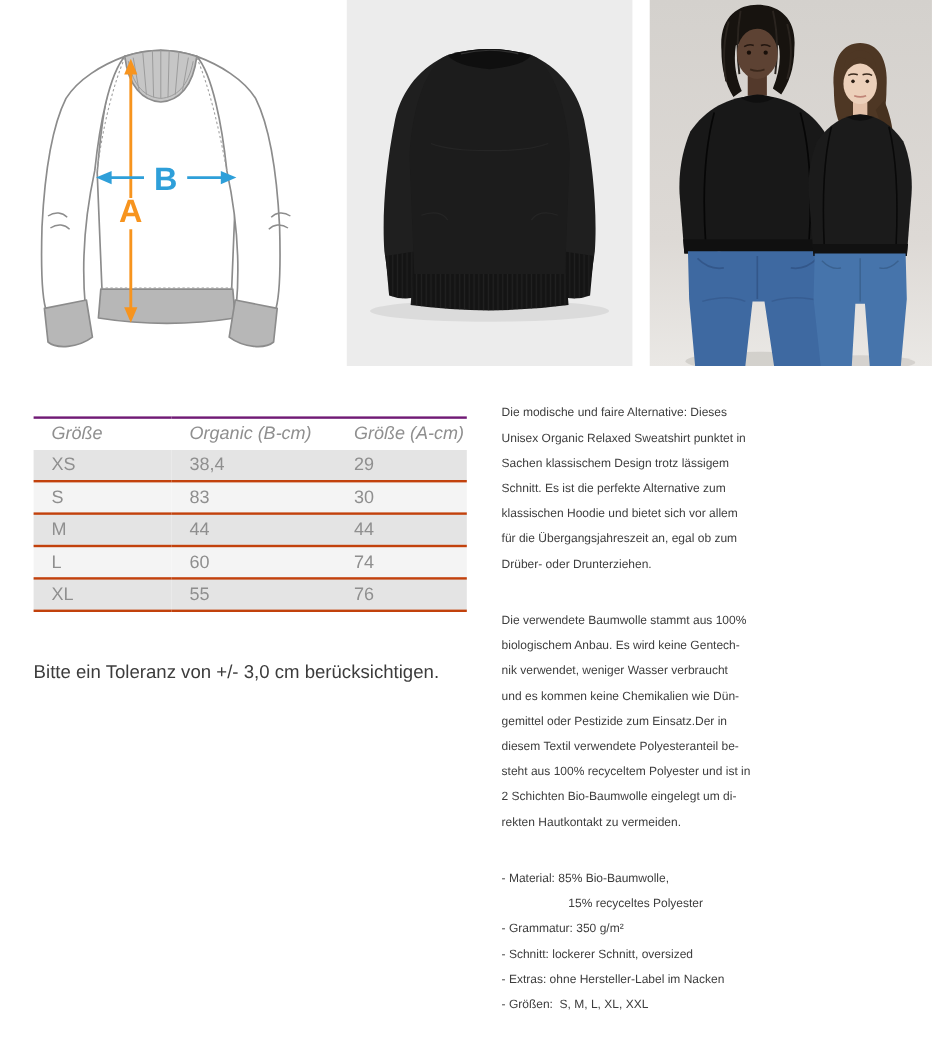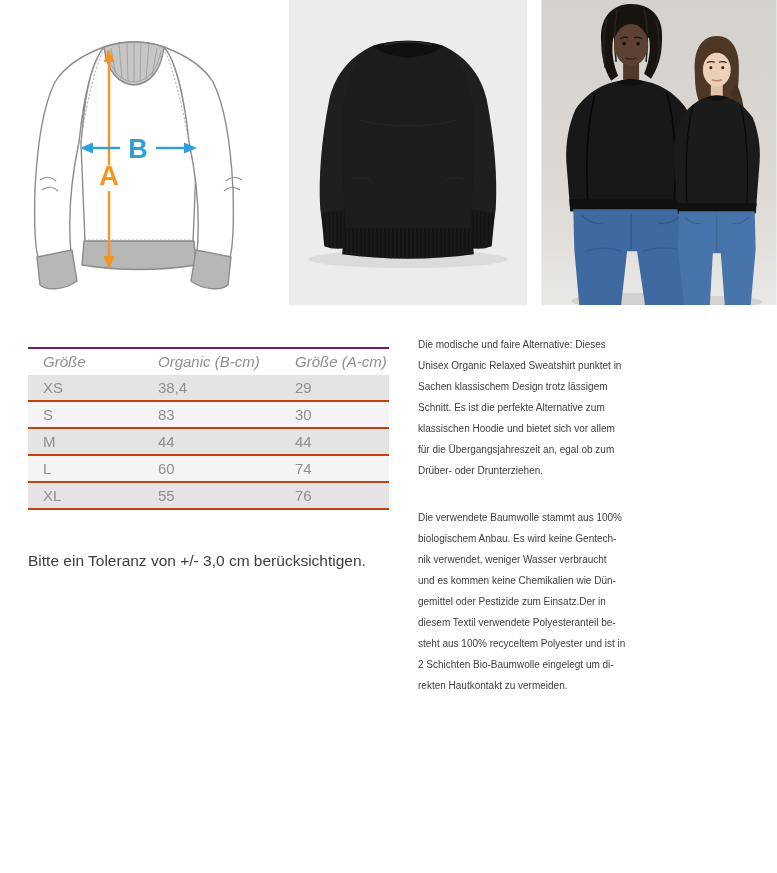--- a/index.html
+++ b/index.html
@@ -242,13 +242,19 @@
 Drüber- oder Drunterziehen.</p>
   <p class="para">Die verwendete Baumwolle stammt aus 100%
 biologischem Anbau. Es wird keine Gentech-
 nik verwendet, weniger Wasser verbraucht
 und es kommen keine Chemikalien wie Dün-
 gemittel oder Pestizide zum Einsatz.Der in
 diesem Textil verwendete Polyesteranteil be-
 steht aus 100% recyceltem Polyester und ist in
 2 Schichten Bio-Baumwolle eingelegt um di-
 rekten Hautkontakt zu vermeiden.</p>
+  <p class="details">- Material: 85% Bio-Baumwolle,
+                    15% recyceltes Polyester
+- Grammatur: 350 g/m²
+- Schnitt: lockerer Schnitt, oversized
+- Extras: ohne Hersteller-Label im Nacken
+- Größen:  S, M, L, XL, XXL</p>
 </div>
 
 </body></html>

